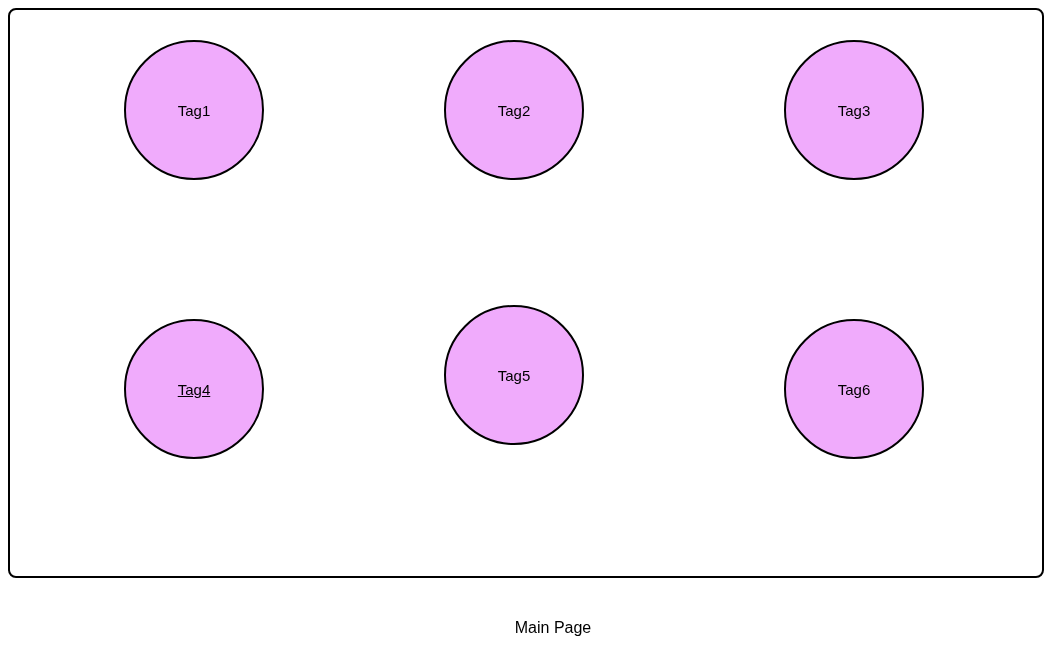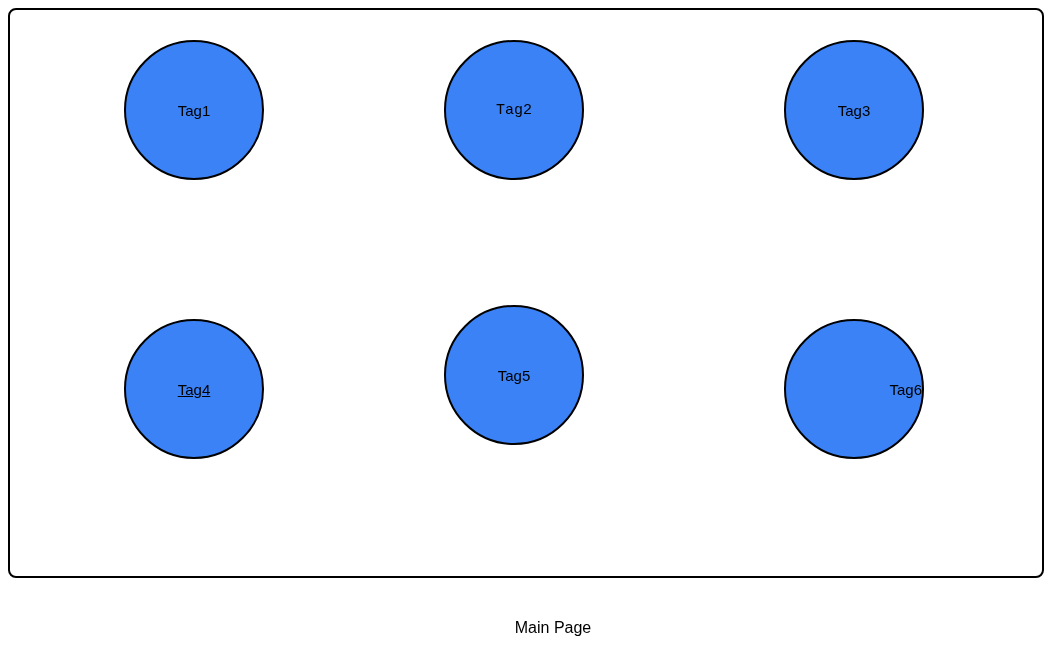--- a/index.html
+++ b/index.html
@@ -25,21 +25,21 @@
     border: 2px solid #000000;
     border-radius: 8px;
     box-sizing: content-box;
   }
   .node {
     position: absolute;
     width: 140px;
     height: 140px;
     border: 2px solid #000000;
     border-radius: 50%;
-    background: #3b82f6;
+    background: #f0abfc;
     box-sizing: border-box;
     display: flex;
     align-items: center;
     justify-content: center;
   }
   .node span {
     font-size: 15px;
     color: #000000;
     line-height: 1;
     white-space: nowrap;
@@ -57,28 +57,28 @@
 </style>
 </head>
 <body>
 
 <div class="canvas" id="canvas">
   <div class="main-rect"></div>
   <div class="caption">Main Page</div>
 <div class="node" style="left: 124px; top: 40px;">
       <span>Tag1</span>
     </div>
-    <div class="node" style="left: 444px; top: 40px; font-family: Liberation Mono, monospace;">
+    <div class="node" style="left: 444px; top: 40px;">
       <span>Tag2</span>
     </div>
     <div class="node" style="left: 784px; top: 40px;">
       <span>Tag3</span>
     </div>
     <div class="node" style="left: 124px; top: 319px; text-decoration: underline;">
       <span>Tag4</span>
     </div>
     <div class="node" style="left: 444px; top: 305px;">
       <span>Tag5</span>
     </div>
-    <div class="node" style="left: 784px; top: 319px; justify-content: flex-end;">
+    <div class="node" style="left: 784px; top: 319px;">
       <span>Tag6</span>
     </div>
   </div>
 
 </body></html>

